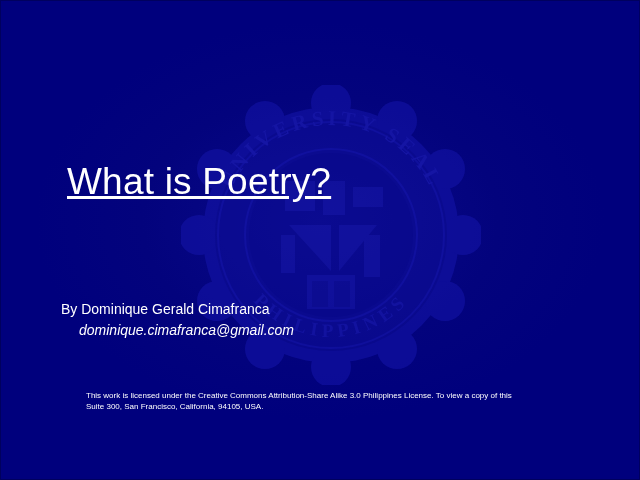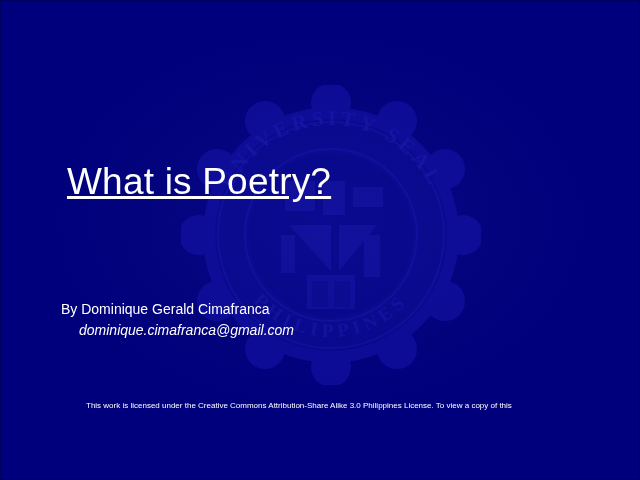--- a/index.html
+++ b/index.html
@@ -73,21 +73,21 @@
     line-height: 21px;
   }
   #byline .line2 {
     padding-left: 18px;
     font-style: italic;
   }
 
   #license {
     position: absolute;
     left: 85px;
-    top: 400px;
+    top: 390px;
     width: 492px;
     color: #ffffff;
     font-size: 8px;
     line-height: 10.5px;
     text-align: left;
   }
 </style>
 </head>
 <body>
 
@@ -151,15 +151,16 @@
 
   <div id="title">What is Poetry?</div>
 
   <div id="byline">
     <div class="line1">By Dominique Gerald Cimafranca</div>
     <div class="line2">dominique.cimafranca@gmail.com</div>
   </div>
 
   <div id="license">
     <div>This work is licensed under the Creative Commons Attribution-Share Alike 3.0 Philippines License. To view a copy of this</div>
+    <div>Suite 300, San Francisco, California, 94105, USA.</div>
   </div>
 
 </div>
 
 </body></html>

